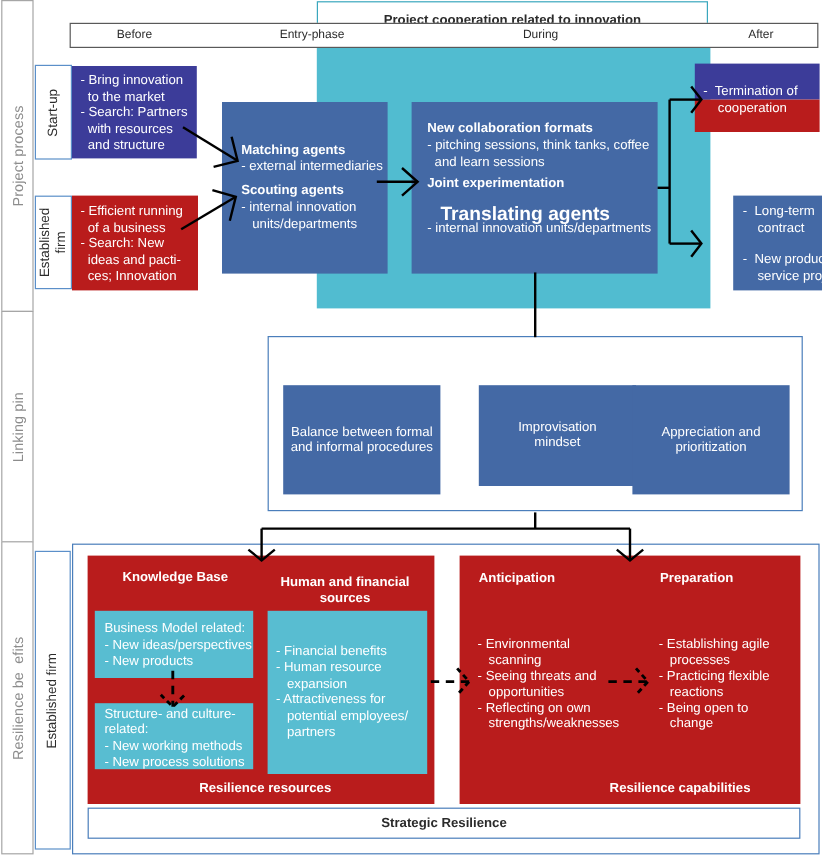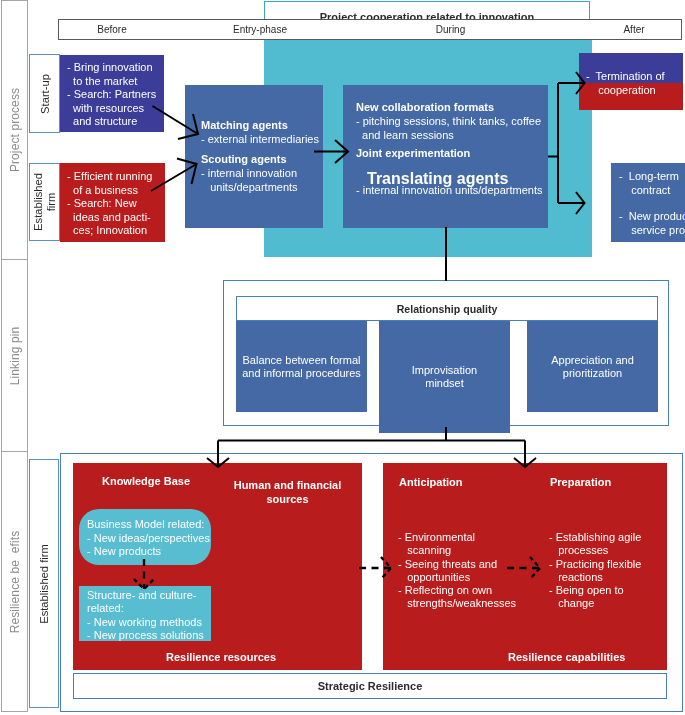--- a/index.html
+++ b/index.html
@@ -120,46 +120,51 @@
     cooperation</div>
 
 <div class="abs box b-midblue" style="left:579px;top:163px;width:104px;height:79px;margin-left:32px;">
   <div class="abs ln" style="left:8px;top:7px;font-size:11px;line-height:13.5px;">-  Long-term
     contract</div>
   <div class="abs ln" style="left:8px;top:47px;font-size:11px;line-height:13.5px;">-  New product or
     service project</div>
 </div>
 
 <div class="abs frameblue" style="left:223px;top:280px;width:446px;height:146px;"></div>
-<div class="abs rqtitle" style="left:236px;top:296px;width:422px;height:25px;">Relationship quality</div>
 <div class="abs rqcard" style="left:236px;top:321px;width:131px;height:91px;">Balance between formal
 and informal procedures</div>
-<div class="abs rqcard" style="left:379px;top:321px;width:131px;height:112px;">Improvisation
+<div class="abs rqcard" style="left:399px;top:321px;width:131px;height:84px;">Improvisation
 mindset</div>
 <div class="abs rqcard" style="left:527px;top:321px;width:131px;height:91px;">Appreciation and
 prioritization</div>
 
 <div class="abs frameblue" style="left:60px;top:453px;width:623px;height:259px;"></div>
 
 <div class="abs actorlab" style="left:29px;top:459px;width:30px;height:249px;">
   <span>Established firm</span>
 </div>
 
 <div class="abs b-lightblue" style="left:73px;top:463px;width:289px;height:207px;"></div>
 <div class="abs colhd" style="left:73px;top:475px;width:146px;">Knowledge Base</div>
 <div class="abs colhd" style="left:216px;top:478px;width:143px;line-height:14px;">Human and financial
 sources</div>
 <div class="abs footlab" style="left:166px;top:651px;text-align:left;">Resilience resources</div>
-<div class="abs botcard" style="left:79px;top:509px;width:132px;height:56px;padding:9px 0 0 8px;line-height:13.5px;border-radius:20px;">Business Model related:
+<div class="abs botcard" style="left:79px;top:509px;width:132px;height:56px;padding:9px 0 0 8px;line-height:13.5px;">Business Model related:
 - New ideas/perspectives
 - New products</div>
 <div class="abs botcard" style="left:79px;top:586px;width:132px;height:55px;padding:3px 0 0 8px;line-height:13.4px;">Structure- and culture-
 related:
 - New working methods
 - New process solutions</div>
+<div class="abs botcard" style="left:223px;top:509px;width:133px;height:136px;padding:28px 0 0 7px;line-height:13.4px;">- Financial benefits
+- Human resource
+   expansion
+- Attractiveness for
+   potential employees/
+   partners</div>
 
 <div class="abs b-lightblue" style="left:383px;top:463px;width:284px;height:207px;"></div>
 <div class="abs colhd" style="left:399px;top:476px;text-align:right;">Anticipation</div>
 <div class="abs colhd" style="left:550px;top:476px;text-align:left;">Preparation</div>
 <div class="abs ln" style="left:398px;top:531px;font-size:11px;line-height:13.3px;color:#fff;">- Environmental
    scanning
 - Seeing threats and
    opportunities
 - Reflecting on own
    strengths/weaknesses</div>

